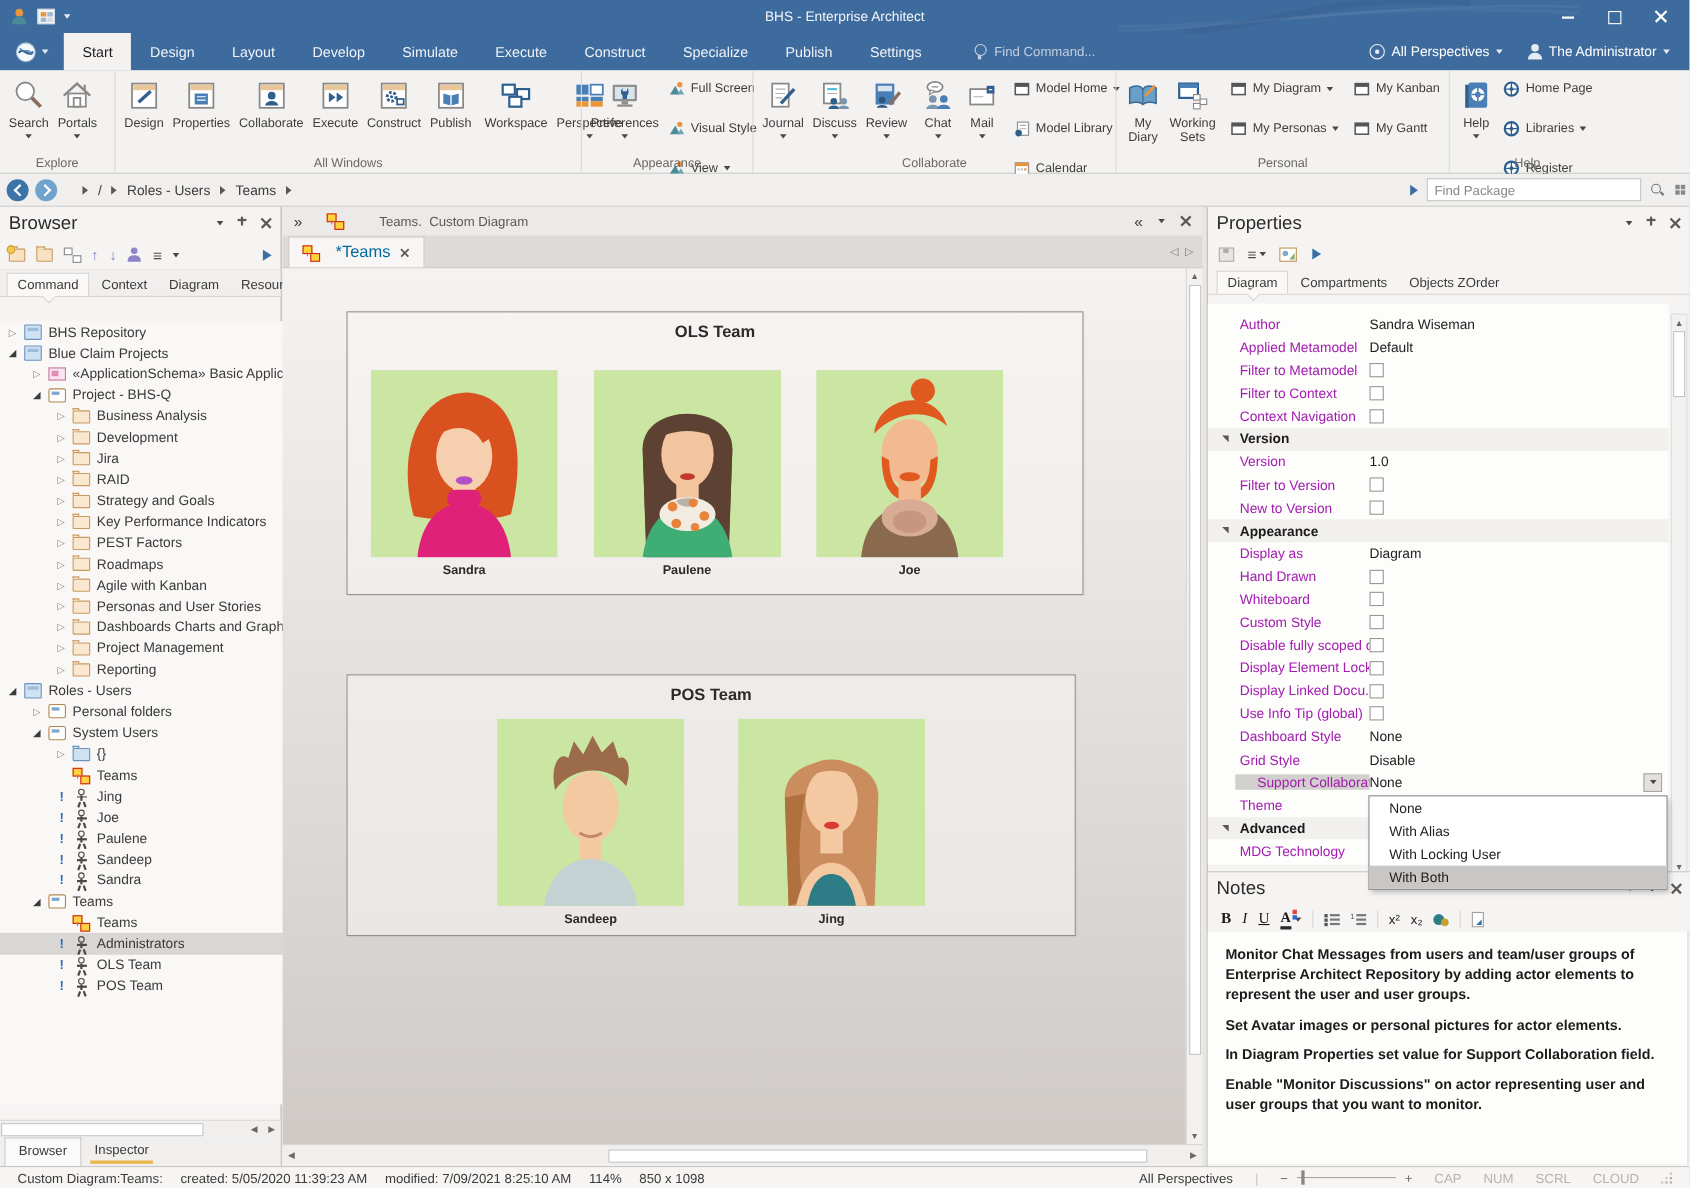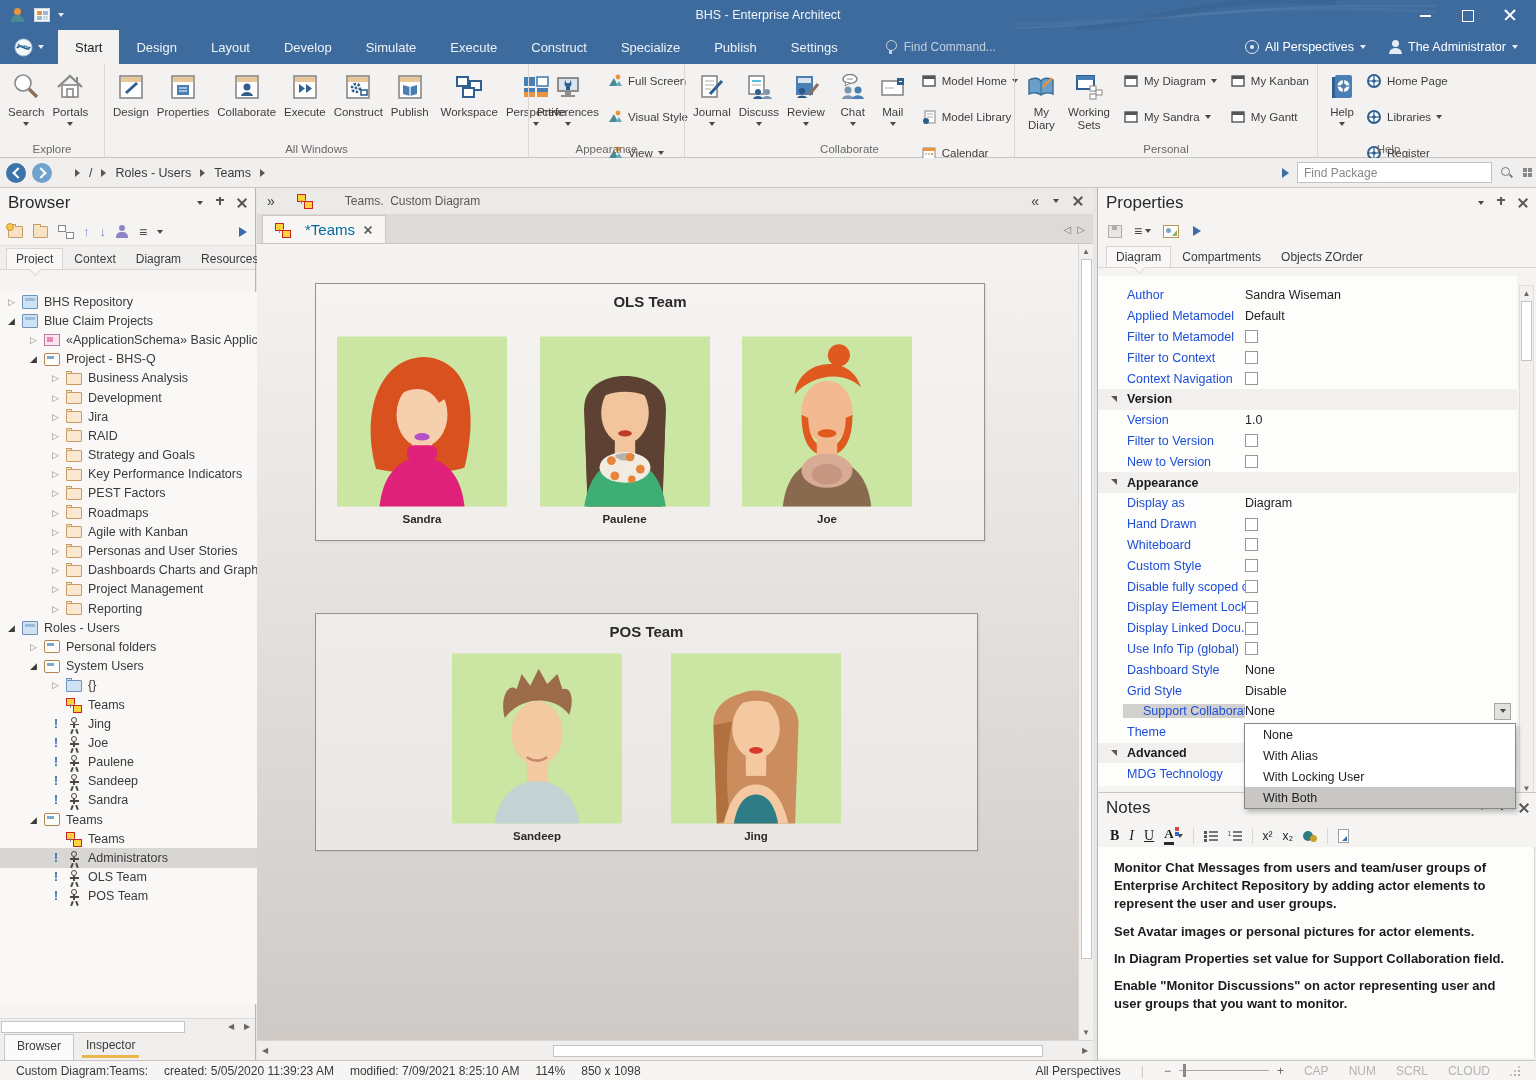--- a/index.html
+++ b/index.html
@@ -185,21 +185,21 @@
   .pt-save::before { content:''; position:absolute; left:3px; top:0; width:5px; height:4px; background:#b0aeac; }
   .pt-img { width:16px; height:13px; background:#fdfdfc; border:1px solid #c0955a; position:relative; }
   .pt-img::before { content:''; position:absolute; left:2px; top:2px; width:5px; height:5px; border-radius:50%; background:#7da7cc; }
   .pt-img::after { content:''; position:absolute; right:1px; bottom:1px; width:0; height:0; border-left:5px solid transparent; border-bottom:6px solid #8ab06a; }
   #props-tabs { height:24px; display:flex; align-items:flex-end; padding:0 8px; gap:2px; border-bottom:1px solid #d8d6d4; }
   #props-grid { position:absolute; left:0; top:88px; width:419px; height:510px; background:#fdfdfc; overflow:hidden; padding-top:9px; }
   .prow { display:flex; align-items:center; height:20.8px; padding-left:29px; position:relative; font-size:12.5px; }
   .prow .sec-arrow { display:none; }
   .prow.section { background:#f1f0ef; font-weight:bold; }
   .prow.section .sec-arrow { display:block; position:absolute; left:13px; top:7px; width:0; height:0; border-left:6px solid transparent; border-top:6px solid #5a5856; }
-  .plabel { width:118px; flex:none; color:#1d4ed8; white-space:nowrap; overflow:hidden; }
+  .plabel { width:118px; flex:none; color:#a21caf; white-space:nowrap; overflow:hidden; }
   .prow.section .plabel { width:auto; color:#1c1b1a; }
   .prow.sel .plabel { background:#d2d0ce; margin-left:-4px; padding-left:20px; width:122px; }
   .pvalue { color:#1f1e1d; white-space:nowrap; }
   .pcheck { display:none; width:13px; height:13px; background:#fff; border:1px solid #999795; }
   .prow.check .pcheck { display:block; }
   .pdrop { display:none; position:absolute; right:6px; top:2px; width:17px; height:17px; background:#e3e1e0; border:1px solid #a8a6a4; align-items:center; justify-content:center; }
   .prow.dropdown .pdrop { display:flex; }
   #grid-vscroll { position:absolute; right:2px; top:97px; width:15px; height:512px; background:#f2f1f0; border:1px solid #e0deDC; display:flex; flex-direction:column; align-items:center; }
   #grid-vscroll .vthumb { width:11px; height:60px; background:#fff; border:1px solid #c6c4c2; }
   .varrow { font-size:8px; color:#6a6866; padding:3px 0; }
@@ -603,21 +603,21 @@
             <rect x="2" y="3" width="12" height="3" fill="#555"></rect>
           </svg>
         <span>My Diagram</span>
           <span class="caret-d"></span>
       </div>
       <div class="sbtn">
         <svg viewBox="0 0 16 16">
             <rect x="2" y="3" width="12" height="10" fill="#fff" stroke="#555" stroke-width="1.4"></rect>
             <rect x="2" y="3" width="12" height="3" fill="#555"></rect>
           </svg>
-        <span>My Sandra</span>
+        <span>My Personas</span>
           <span class="caret-d"></span>
       </div>
     </div>
     <div class="rdiv"></div>
     <div class="rstack">
       <div class="sbtn">
         <svg viewBox="0 0 16 16">
             <rect x="2" y="3" width="12" height="10" fill="#fff" stroke="#555" stroke-width="1.4"></rect>
             <rect x="2" y="3" width="12" height="3" fill="#555"></rect>
           </svg>
@@ -730,21 +730,21 @@
     <span class="bt-arrow">↑</span>
     <span class="bt-arrow">↓</span>
     <span class="bt-user"></span>
     <span class="bt-menu">≡</span>
     <span class="caret-d"></span>
     <span class="bt-play"></span>
   </div>
   <div id="browser-tabs">
 
       <div class="btab active">
-        <span>Project</span>
+        <span>Command</span>
       </div>
 
       <div class="btab">
         <span>Context</span>
       </div>
 
       <div class="btab">
         <span>Diagram</span>
       </div>
 

